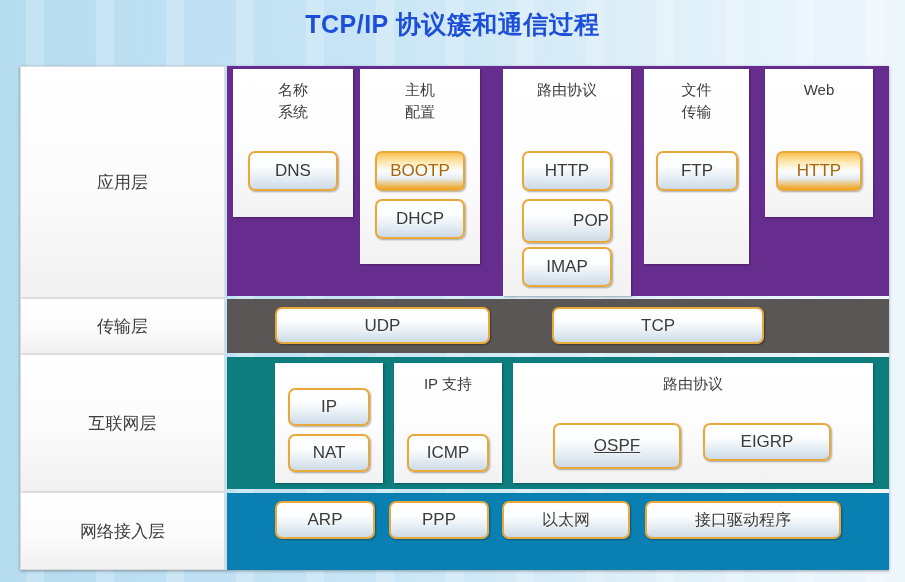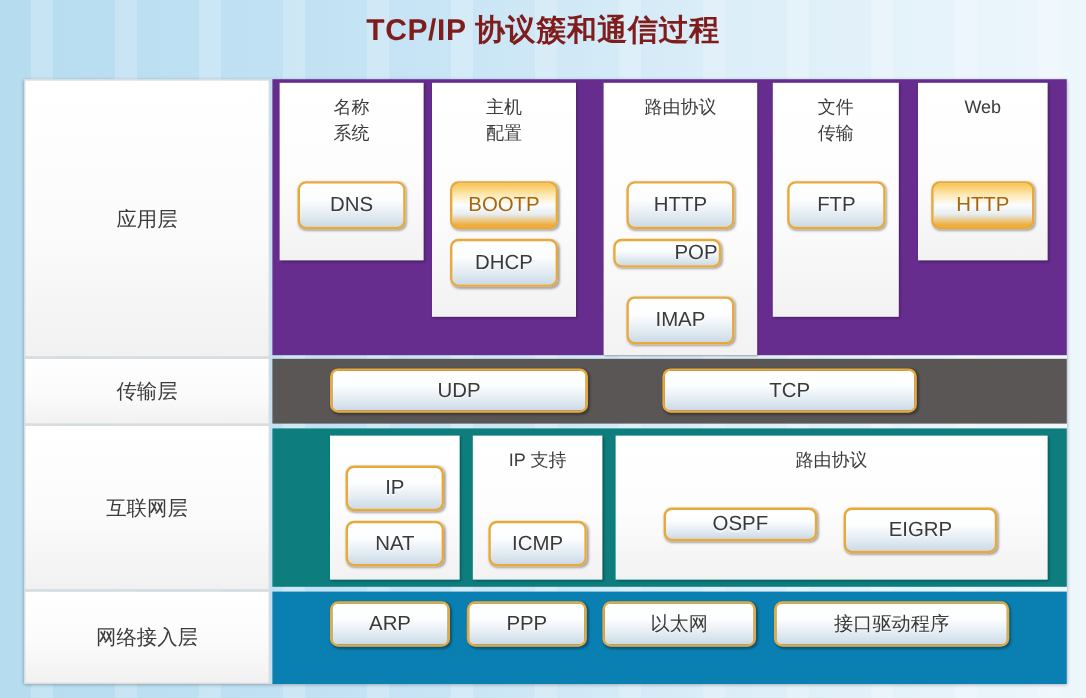--- a/index.html
+++ b/index.html
@@ -14,21 +14,21 @@
         rgba(255,255,255,0.20) 44px,
         rgba(255,255,255,0.00) 44px,
         rgba(255,255,255,0.00) 70px),
       linear-gradient(90deg,#b6dcf0 0%,#c6e4f5 38%,#dceef8 68%,#eef7fc 100%);
   }
 
   
   #title{
     position:absolute;left:0;top:8px;width:905px;
     text-align:center;
-    font-size:25px;font-weight:bold;color:#7f1d1d;
+    font-size:25px;font-weight:bold;color:#1d4ed8;
     letter-spacing:0.5px;
   }
 
   
   #frame{
     position:absolute;left:20px;top:66px;
     width:869px;height:504px;
     box-shadow:0 1px 3px rgba(0,0,0,0.35);
   }
 
@@ -117,21 +117,21 @@
       </div>
       <div class="btn hl" style="left:15px;top:82px;width:90px;height:40px;">BOOTP</div>
       <div class="btn" style="left:15px;top:130px;width:90px;height:40px;">DHCP</div>
     </div>
 
     <div class="group" style="left:276px;top:3px;width:128px;height:227px;">
       <div class="gtitle">
         <div>路由协议</div>
       </div>
       <div class="btn" style="left:19px;top:82px;width:90px;height:40px;">HTTP</div>
-      <div class="btn" style="left:8px;top:130px;width:90px;height:24px;padding-left:48px;">POP</div>
+      <div class="btn" style="left:19px;top:130px;width:90px;height:44px;padding-left:48px;">POP</div>
       <div class="btn" style="left:19px;top:178px;width:90px;height:40px;">IMAP</div>
     </div>
 
     <div class="group" style="left:417px;top:3px;width:105px;height:195px;">
       <div class="gtitle">
         <div>文件</div>
         <div>传输</div>
       </div>
       <div class="btn" style="left:12px;top:82px;width:82px;height:40px;">FTP</div>
     </div>
@@ -160,21 +160,21 @@
       <div class="gtitle">
         <div>IP 支持</div>
       </div>
       <div class="btn" style="left:13px;top:71px;width:82px;height:38px;">ICMP</div>
     </div>
 
     <div class="group" style="left:286px;top:6px;width:360px;height:120px;">
       <div class="gtitle">
         <div>路由协议</div>
       </div>
-      <div class="btn" style="left:40px;top:60px;width:128px;height:28px;">OSPF</div>
+      <div class="btn" style="left:40px;top:60px;width:128px;height:46px;text-decoration:underline;">OSPF</div>
       <div class="btn" style="left:190px;top:60px;width:128px;height:38px;">EIGRP</div>
     </div>
   </div>
 
   <div class="band acc" style="top:427px;height:77px;">
     <div class="btn" style="left:48px;top:8px;width:100px;height:38px;">ARP</div>
     <div class="btn" style="left:162px;top:8px;width:100px;height:38px;">PPP</div>
     <div class="btn cjk" style="left:275px;top:8px;width:128px;height:38px;">以太网</div>
     <div class="btn cjk" style="left:418px;top:8px;width:196px;height:38px;text-align:right;">接口驱动程序</div>
   </div>

